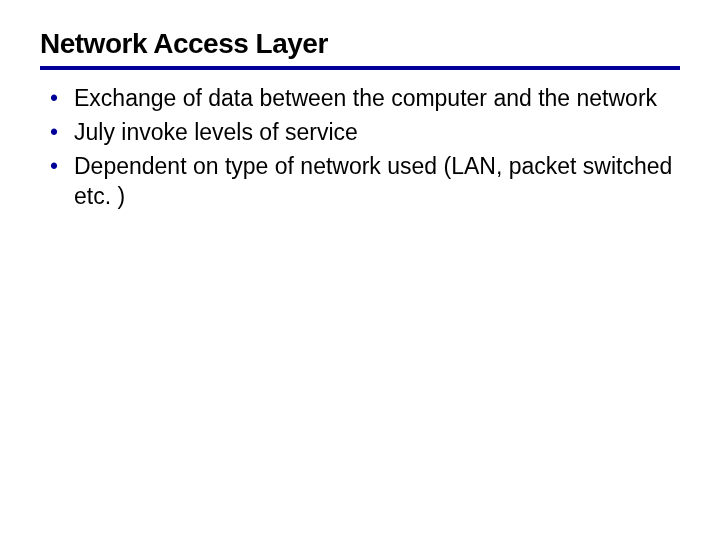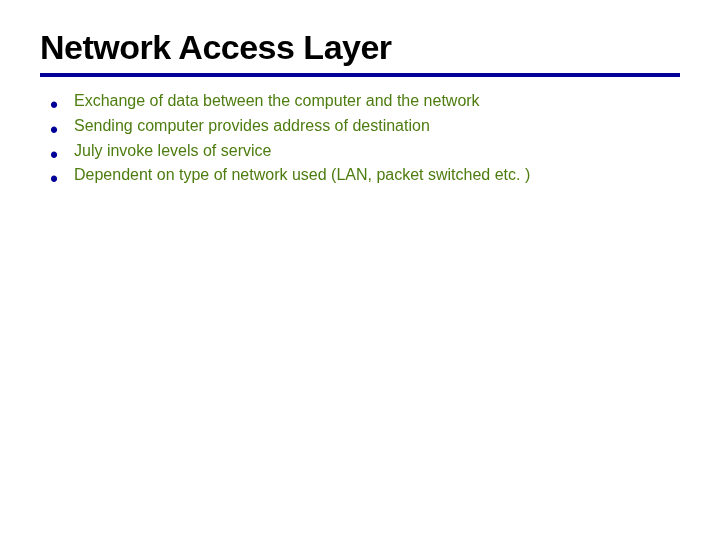--- a/index.html
+++ b/index.html
@@ -13,54 +13,53 @@
   }
   .slide {
     box-sizing: border-box;
     width: 720px;
     height: 540px;
     padding: 28px 40px 40px 40px;
   }
   .title {
     font-family: Arial, Helvetica, sans-serif;
     font-weight: 900;
-    font-size: 34px;
+    font-size: 28px;
     letter-spacing: -0.5px;
     margin: 0 0 2px 0;
     padding-bottom: 6px;
     border-bottom: 4px solid #000099;
   }
   .bullets {
     margin: 14px 0 0 6px;
     padding: 0;
     list-style: none;
   }
   .bullets li {
     position: relative;
     padding-left: 28px;
     margin: 0 0 4px 0;
-    font-size: 16px;
+    font-size: 23px;
     line-height: 1.3;
     font-weight: 400;
-    color: #4d7c0f;
+    color: #000000;
   }
   .bullets li::before {
     content: "•";
     position: absolute;
     left: 4px;
     top: 0;
     color: #000099;
     font-size: 23px;
     line-height: 1.3;
   }
 </style>
 </head>
 <body>
 
 <div class="slide">
   <h1 class="title">Network Access Layer</h1>
   <ul class="bullets">
     <li>Exchange of data between the computer and the network</li>
-    <li>Sending computer provides address of destination</li>
     <li>July invoke levels of service</li>
     <li>Dependent on type of network used (LAN, packet switched etc. )</li>
   </ul>
 </div>
 
 </body></html>

